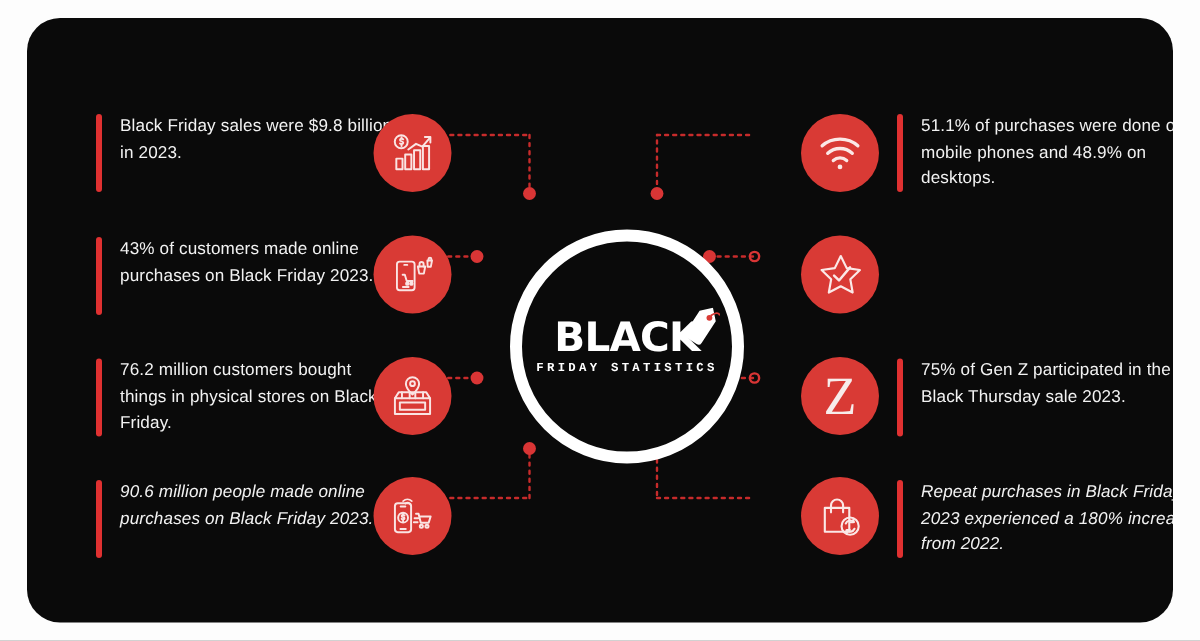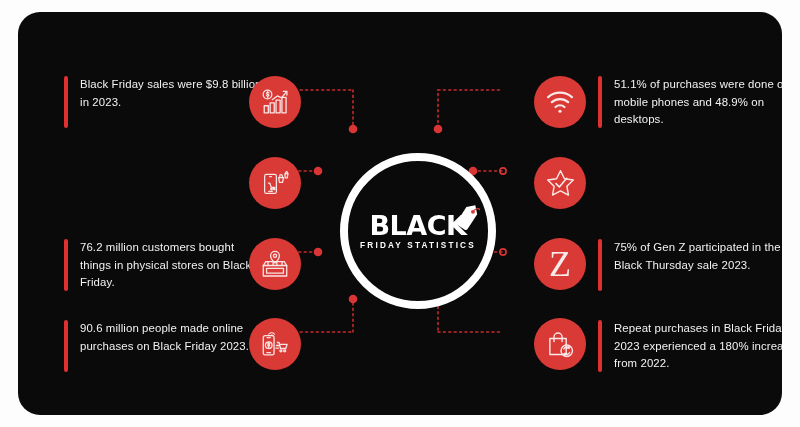--- a/index.html
+++ b/index.html
@@ -45,21 +45,21 @@
     color: #f2f2f2;
     font-size: 11.4px;
     line-height: 1.55;
     letter-spacing: 0.1px;
   }
   .left-block { left: 46px; }
   .right-block { left: 580px; }
   .row1 { top: 64px; }
   .row2 { top: 146px; }
   .row3 { top: 227px; }
-  .row4 { top: 308px; }
+  .row4 { top: 308px; font-style: italic; }
   .h-3 .stat-bar { height: 52px; }
 
   
   .icon-circle {
     position: absolute;
     width: 52px;
     height: 52px;
     border-radius: 50%;
     background: #d93a35;
     display: flex;
@@ -119,21 +119,21 @@
     letter-spacing: -0.5px;
     line-height: 1;
   }
   .logo-tag {
     position: absolute;
     right: -14px;
     top: -7px;
   }
   .logo-sub {
     color: #ffffff;
-    font-family: Liberation Sans, sans-serif;
+    font-family: Liberation Mono, monospace;
     font-weight: bold;
     font-size: 8.2px;
     letter-spacing: 2.2px;
     margin-top: 2px;
   }
 
   
   .connector-layer {
     position: absolute;
     left: 0; top: 0;
@@ -188,20 +188,24 @@
         <circle cx="270" cy="159" r="3.1"></circle>
         <circle cx="270" cy="240" r="3.1"></circle>
         <circle cx="485" cy="159" r="3.1"></circle>
         <circle cx="485" cy="240" r="3.1"></circle>
       </g>
     </svg>
 
     <div class="stat-block left-block row1 h-3">
       <div class="stat-bar"></div>
       <div class="stat-text">Black Friday sales were $9.8 billion in 2023.</div>
+    </div>
+    <div class="stat-block left-block row2 h-3">
+      <div class="stat-bar"></div>
+      <div class="stat-text">43% of customers made online purchases on Black Friday 2023.</div>
     </div>
     <div class="stat-block left-block row3 h-3">
       <div class="stat-bar"></div>
       <div class="stat-text">76.2 million customers bought things in physical stores on Black Friday.</div>
     </div>
     <div class="stat-block left-block row4 h-3">
       <div class="stat-bar"></div>
       <div class="stat-text">90.6 million people made online purchases on Black Friday 2023.</div>
     </div>
 

